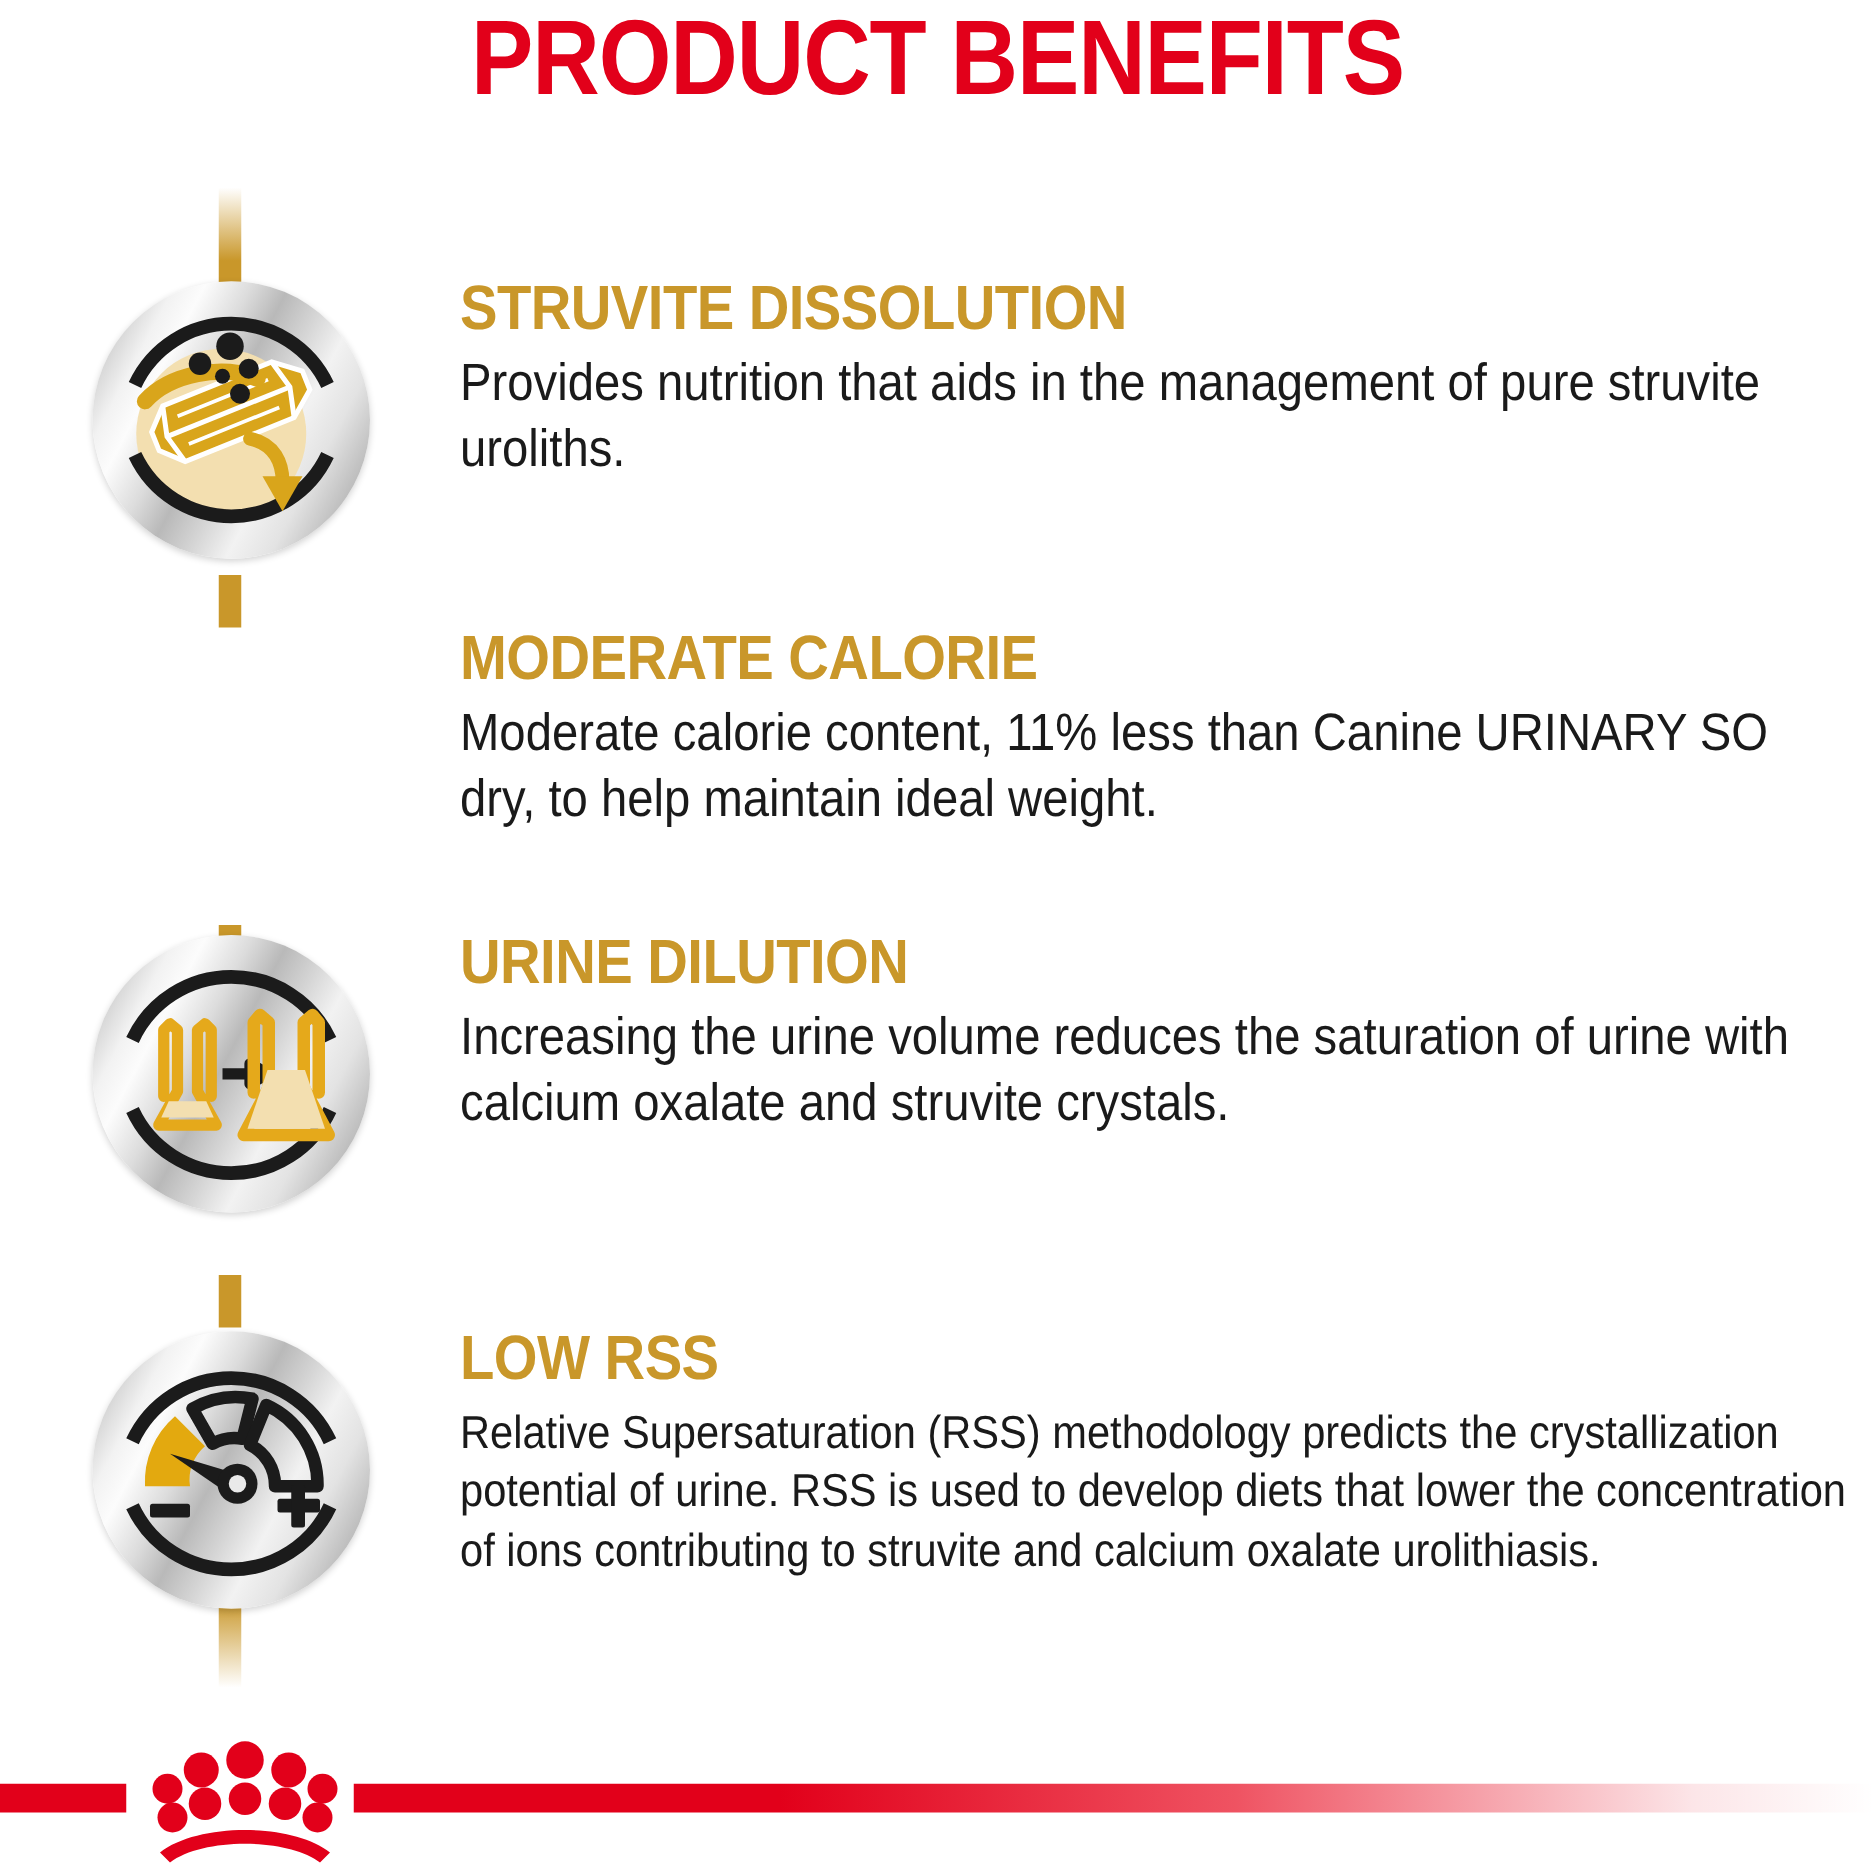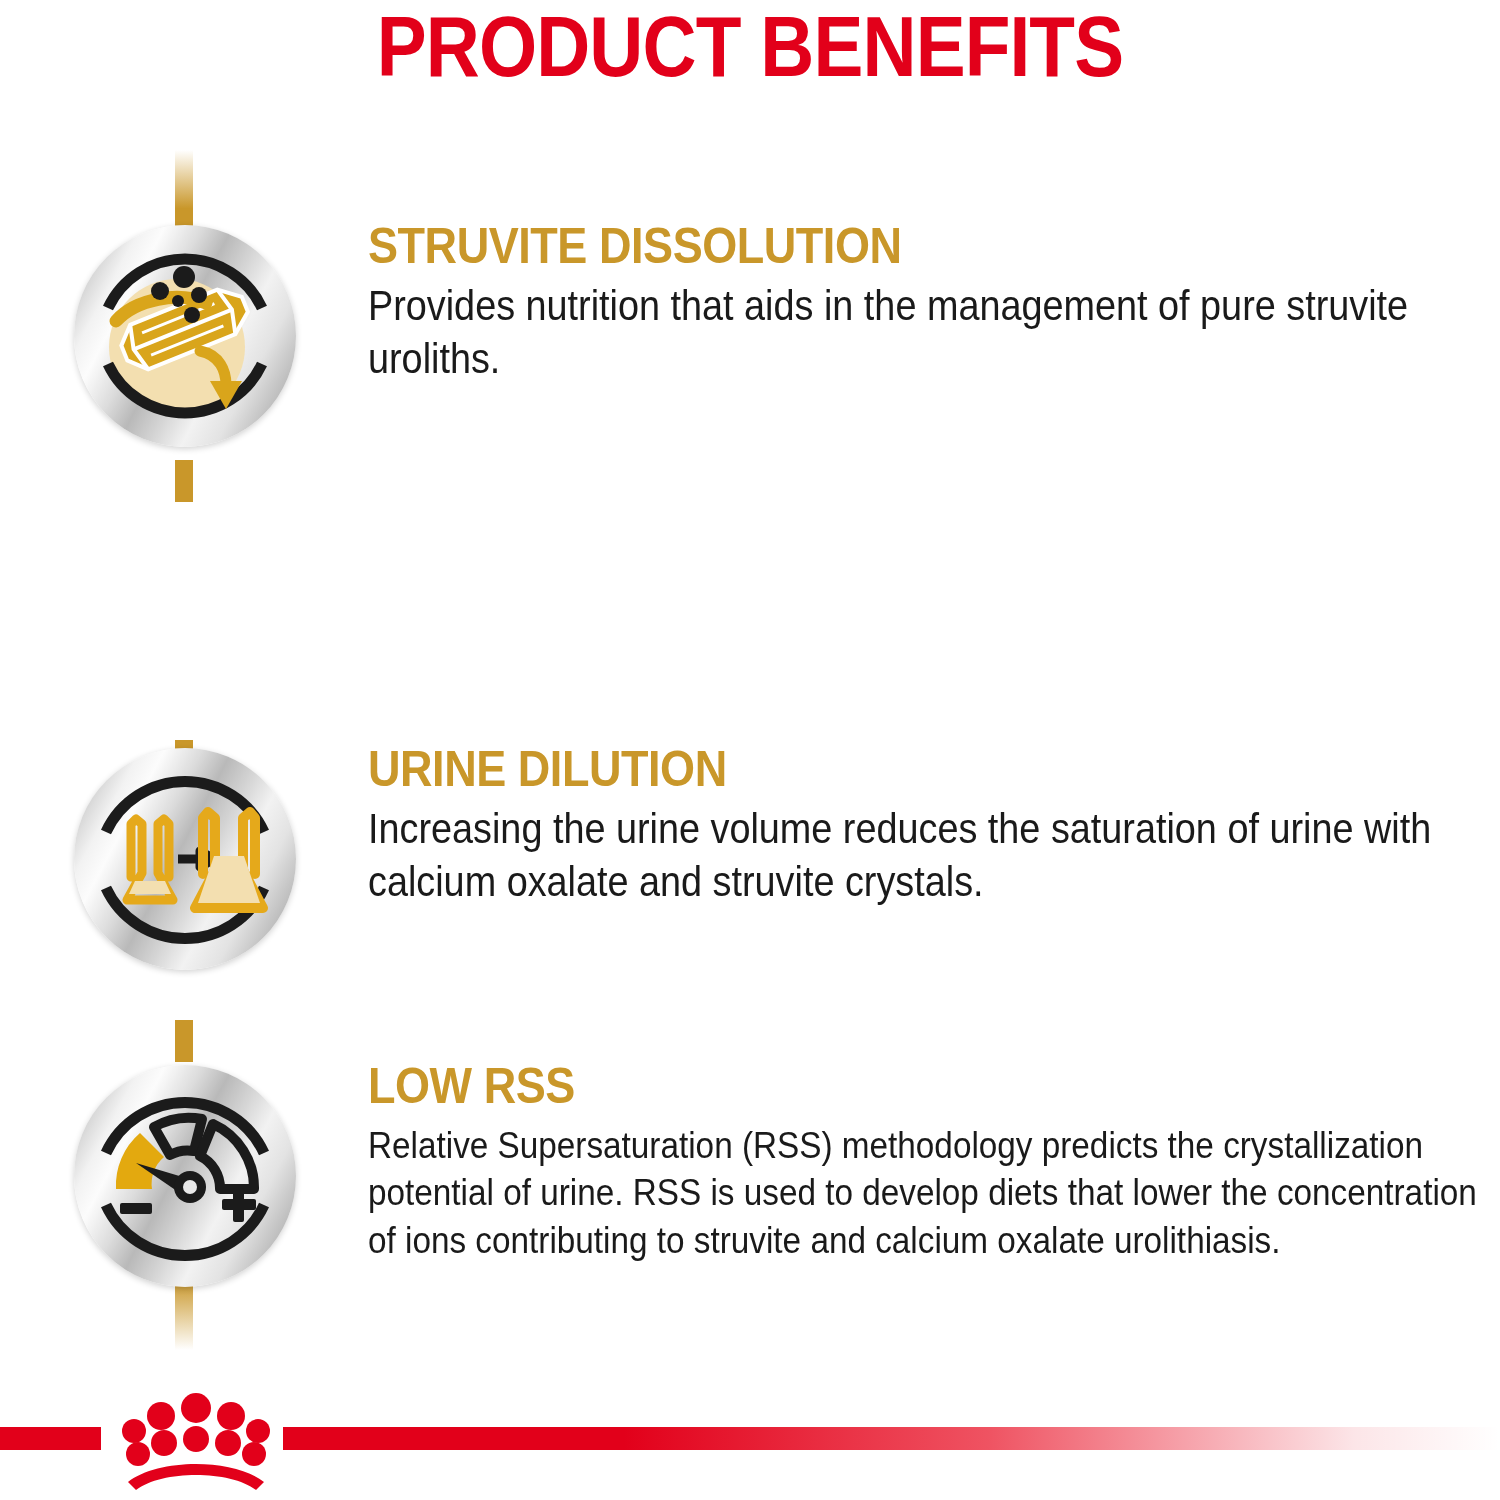--- a/index.html
+++ b/index.html
@@ -221,20 +221,24 @@
         <path d="M136 156 L168 156 L152 184 Z" fill="#D9A51B"></path>
       </svg>
     </div>
     <div class="text-col">
       <div class="b-title">STRUVITE DISSOLUTION</div>
       <div class="b-body">Provides nutrition that aids in the management of pure struvite uroliths.</div>
     </div>
   </div>
 
   <div class="row row-1">
+    <div class="text-col">
+      <div class="b-title">MODERATE CALORIE</div>
+      <div class="b-body">Moderate calorie content, 11% less than Canine URINARY SO dry, to help maintain ideal weight.</div>
+    </div>
   </div>
 
   <div class="row row-2">
     <div class="badge">
       <svg viewBox="0 0 222 222" xmlns="http://www.w3.org/2000/svg">
 
         <g fill="none" stroke="#1b1b1b" stroke-width="11">
           <path d="M32 84 A87 87 0 0 1 190 84"></path>
           <path d="M32 140 A87 87 0 0 0 190 140"></path>
         </g>

